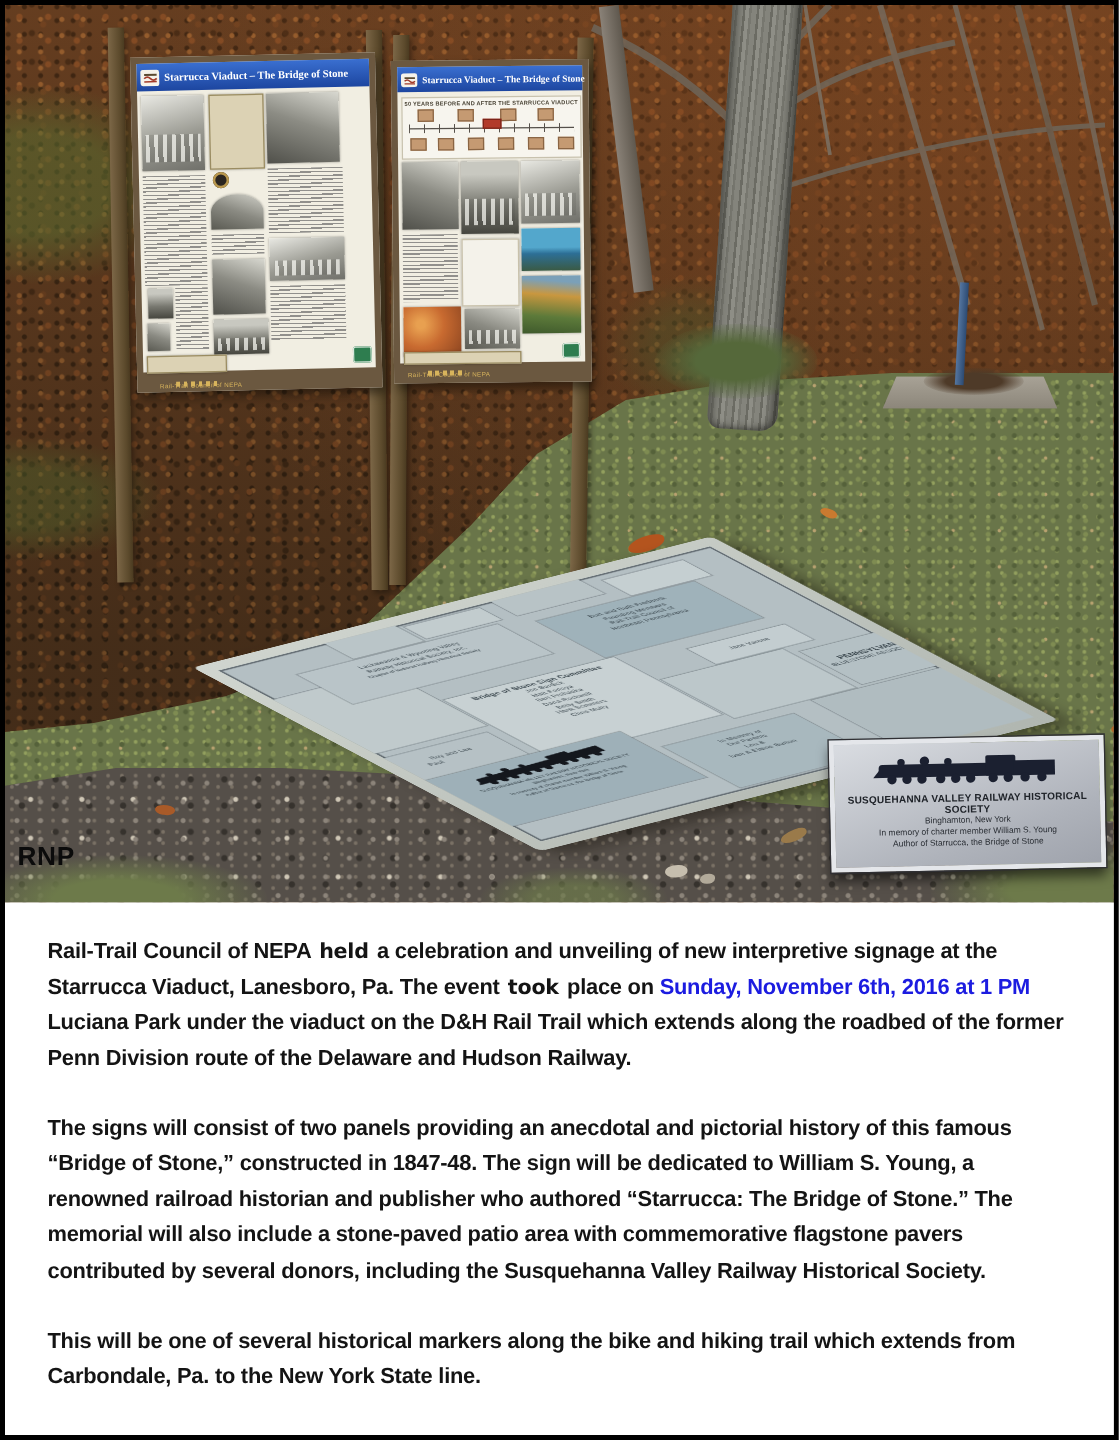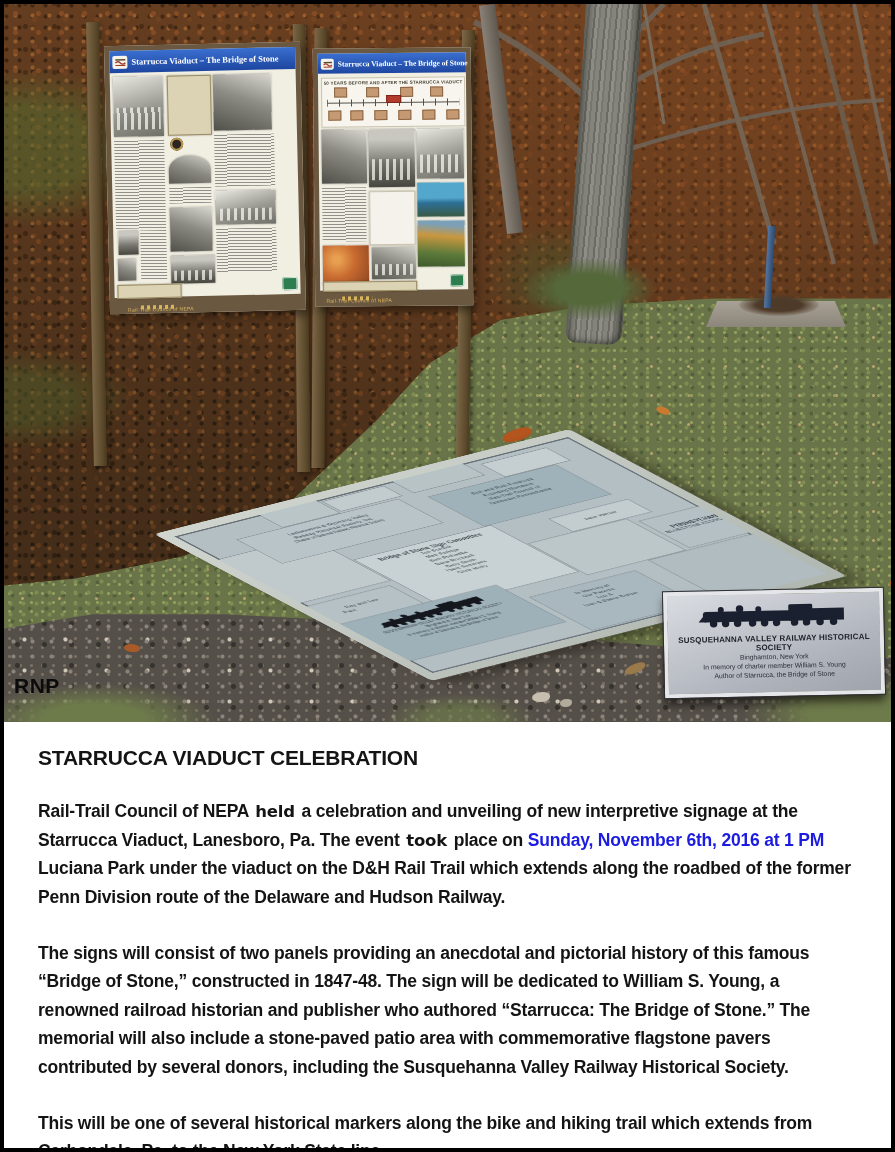--- a/index.html
+++ b/index.html
@@ -341,20 +341,19 @@
       <div class="plaque-l1">SUSQUEHANNA VALLEY RAILWAY HISTORICAL SOCIETY</div>
       <div class="plaque-l2">Binghamton, New York</div>
       <div class="plaque-l3">In memory of charter member William S. Young</div>
       <div class="plaque-l4">Author of Starrucca, the Bridge of Stone</div>
     </div>
 
     <div class="rnp">RNP</div>
   </div>
 
   <div class="caption">
-    <h1>STARRUCCA VIADUCT CELEBRATION</h1>
     <p><span>Rail-Trail Council of NEPA </span><span class="edit">held</span><span> a celebration and unveiling of new interpretive signage at the Starrucca Viaduct, Lanesboro, Pa. The event </span><span class="edit">took</span><span> place on </span><span class="blue">Sunday, November 6th, 2016 at 1 PM</span><span> Luciana Park under the viaduct on the D&amp;H Rail Trail which extends along the roadbed of the former Penn Division route of the Delaware and Hudson Railway.</span></p>
     <p>The signs will consist of two panels providing an anecdotal and pictorial history of this famous “Bridge of Stone,” constructed in 1847-48. The sign will be dedicated to William S. Young, a renowned railroad historian and publisher who authored “Starrucca: The Bridge of Stone.” The memorial will also include a stone-paved patio area with commemorative flagstone pavers contributed by several donors, including the Susquehanna Valley Railway Historical Society.</p>
     <p style="margin-bottom:10px;">This will be one of several historical markers along the bike and hiking trail which extends from Carbondale, Pa. to the New York State line.</p>
 
   </div>
 
 </div>
 
 </body></html>

